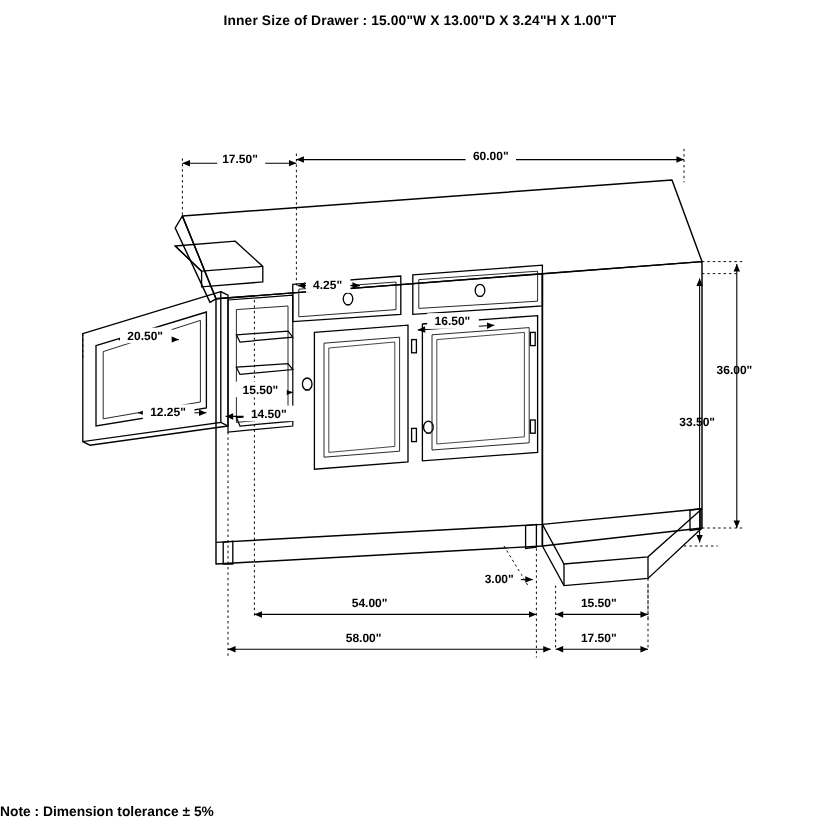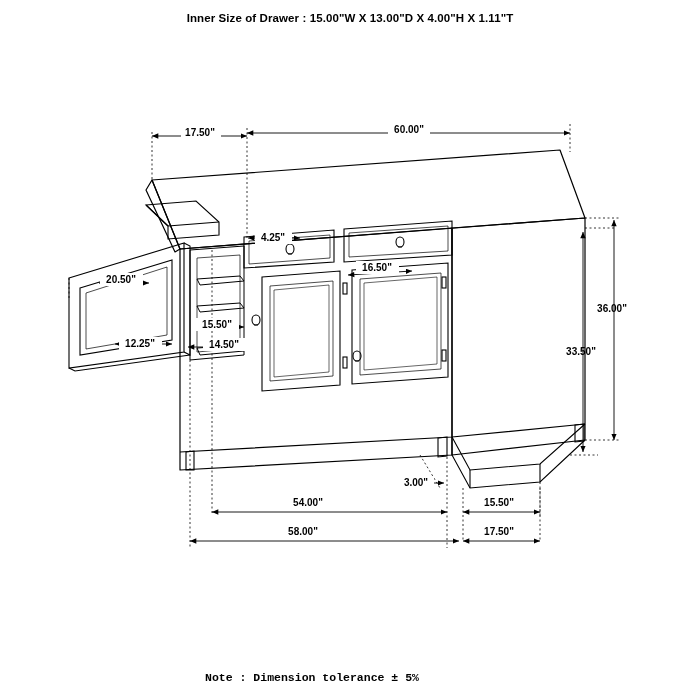--- a/index.html
+++ b/index.html
@@ -28,43 +28,42 @@
     text-align: center;
     font-size: 11.5px;
     font-weight: bold;
     letter-spacing: 0.1px;
   }
   .footnote {
     position: absolute;
     top: 671px;
     left: 0;
     width: 624px;
-    text-align: center;
+    text-align: left;
     font-size: 11.5px;
     font-weight: bold;
-    font-family: Liberation Mono, monospace;
   }
   svg.diagram {
     position: absolute;
     top: 0;
     left: 0;
   }
   .lbl {
     font-family: "Liberation Sans", sans-serif;
     font-size: 10px;
     font-weight: bold;
     fill: #000000;
   }
 </style>
 </head>
 <body>
 
 <div id="stage">
 
-  <div class="title">Inner Size of Drawer : 15.00"W X 13.00"D X 4.00"H X 1.11"T</div>
+  <div class="title">Inner Size of Drawer : 15.00"W X 13.00"D X 3.24"H X 1.00"T</div>
 
   <svg class="diagram" width="700" height="700" viewBox="0 0 700 700">
 
     <g fill="none" stroke="#000000" stroke-width="1.2" stroke-linejoin="round">
 
       <path d="M 152,180 L 560,150 L 585,218 L 180,249 Z"></path>
 
       <path d="M 152,180 L 146,190 L 175,252 L 180,249 Z"></path>
 
       <path d="M 180,249 L 452,228 L 452,455 L 180,470 Z"></path>

